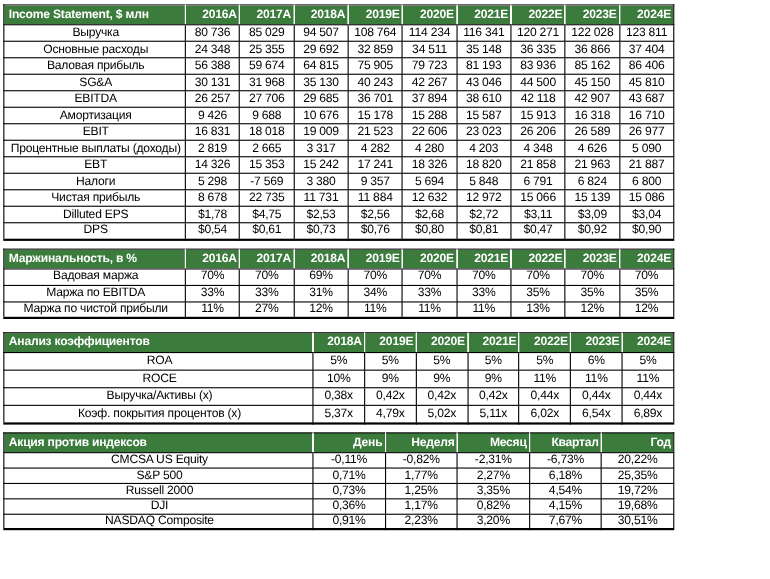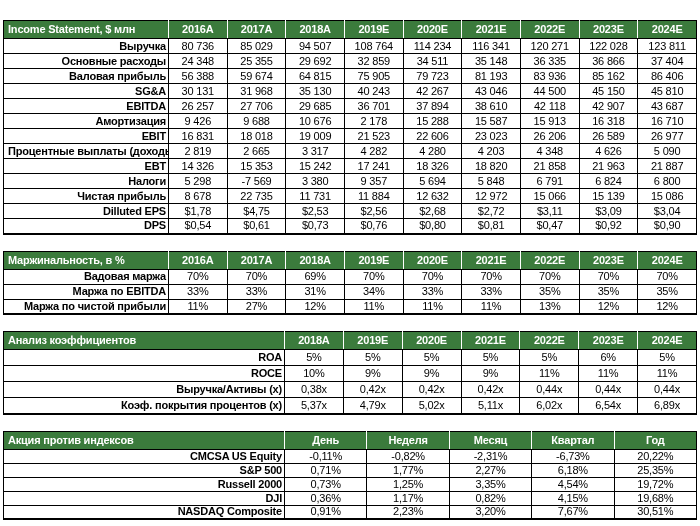--- a/index.html
+++ b/index.html
@@ -14,25 +14,24 @@
     margin: 0; padding: 0;
     width: 700px; height: 526px;
     background: var(--cell-bg);
     font-family: "Liberation Sans", sans-serif;
     overflow: hidden;
   }
   .page { padding: 4px 3px 0 3px; }
   table.fin-table {
     border-collapse: collapse;
     table-layout: fixed;
-    width: 694px;
+    width: 610px;
     border: 1px solid var(--border);
     border-bottom: 2px solid var(--border);
     background: var(--cell-bg);
-    margin-top: 16px;
   }
   .mt7  { margin-top: 7px; }
   .mt12 { margin-top: 12px; padding-left: 48px; }
   .mt6  { margin-top: 7px; }
 
   col.label-col { width: 165px; }
   .wide-label col.label-col { width: 281px; }
 
   th, td {
     border: 1px solid var(--border);
@@ -42,38 +41,38 @@
     height: 15px;
     line-height: 1;
     white-space: nowrap;
     overflow: hidden;
     letter-spacing: -0.2px;
   }
   thead th {
     background: var(--header-bg);
     color: var(--header-text);
     font-weight: bold;
-    text-align: center;
+    text-align: right;
     height: 18px;
     border-left: 1px solid #fff;
     border-right: 1px solid #fff;
     border-top: 1px solid var(--border);
     border-bottom: 1px solid var(--border);
   }
   thead th:first-child {
     text-align: left;
     padding-left: 4px;
     border-left: 1px solid var(--border);
   }
   thead th:last-child { border-right: 1px solid var(--border); }
 
   tbody th {
-    text-align: right;
+    text-align: center;
     padding-left: 4px;
-    font-weight: bold;
+    font-weight: normal;
   }
   tbody td {
     text-align: center;
     font-weight: normal;
   }
 
   
   table.t3 tbody th, table.t3 tbody td { height: 16px; }
   table.t4 tbody th, table.t4 tbody td { height: 14px; }
 </style>
@@ -167,21 +166,21 @@
           <td>38 610</td>
           <td>42 118</td>
           <td>42 907</td>
           <td>43 687</td>
         </tr>
         <tr>
           <th>Амортизация</th>
           <td>9 426</td>
           <td>9 688</td>
           <td>10 676</td>
-          <td>2 178</td>
+          <td>15 178</td>
           <td>15 288</td>
           <td>15 587</td>
           <td>15 913</td>
           <td>16 318</td>
           <td>16 710</td>
         </tr>
         <tr>
           <th>EBIT</th>
           <td>16 831</td>
           <td>18 018</td>

